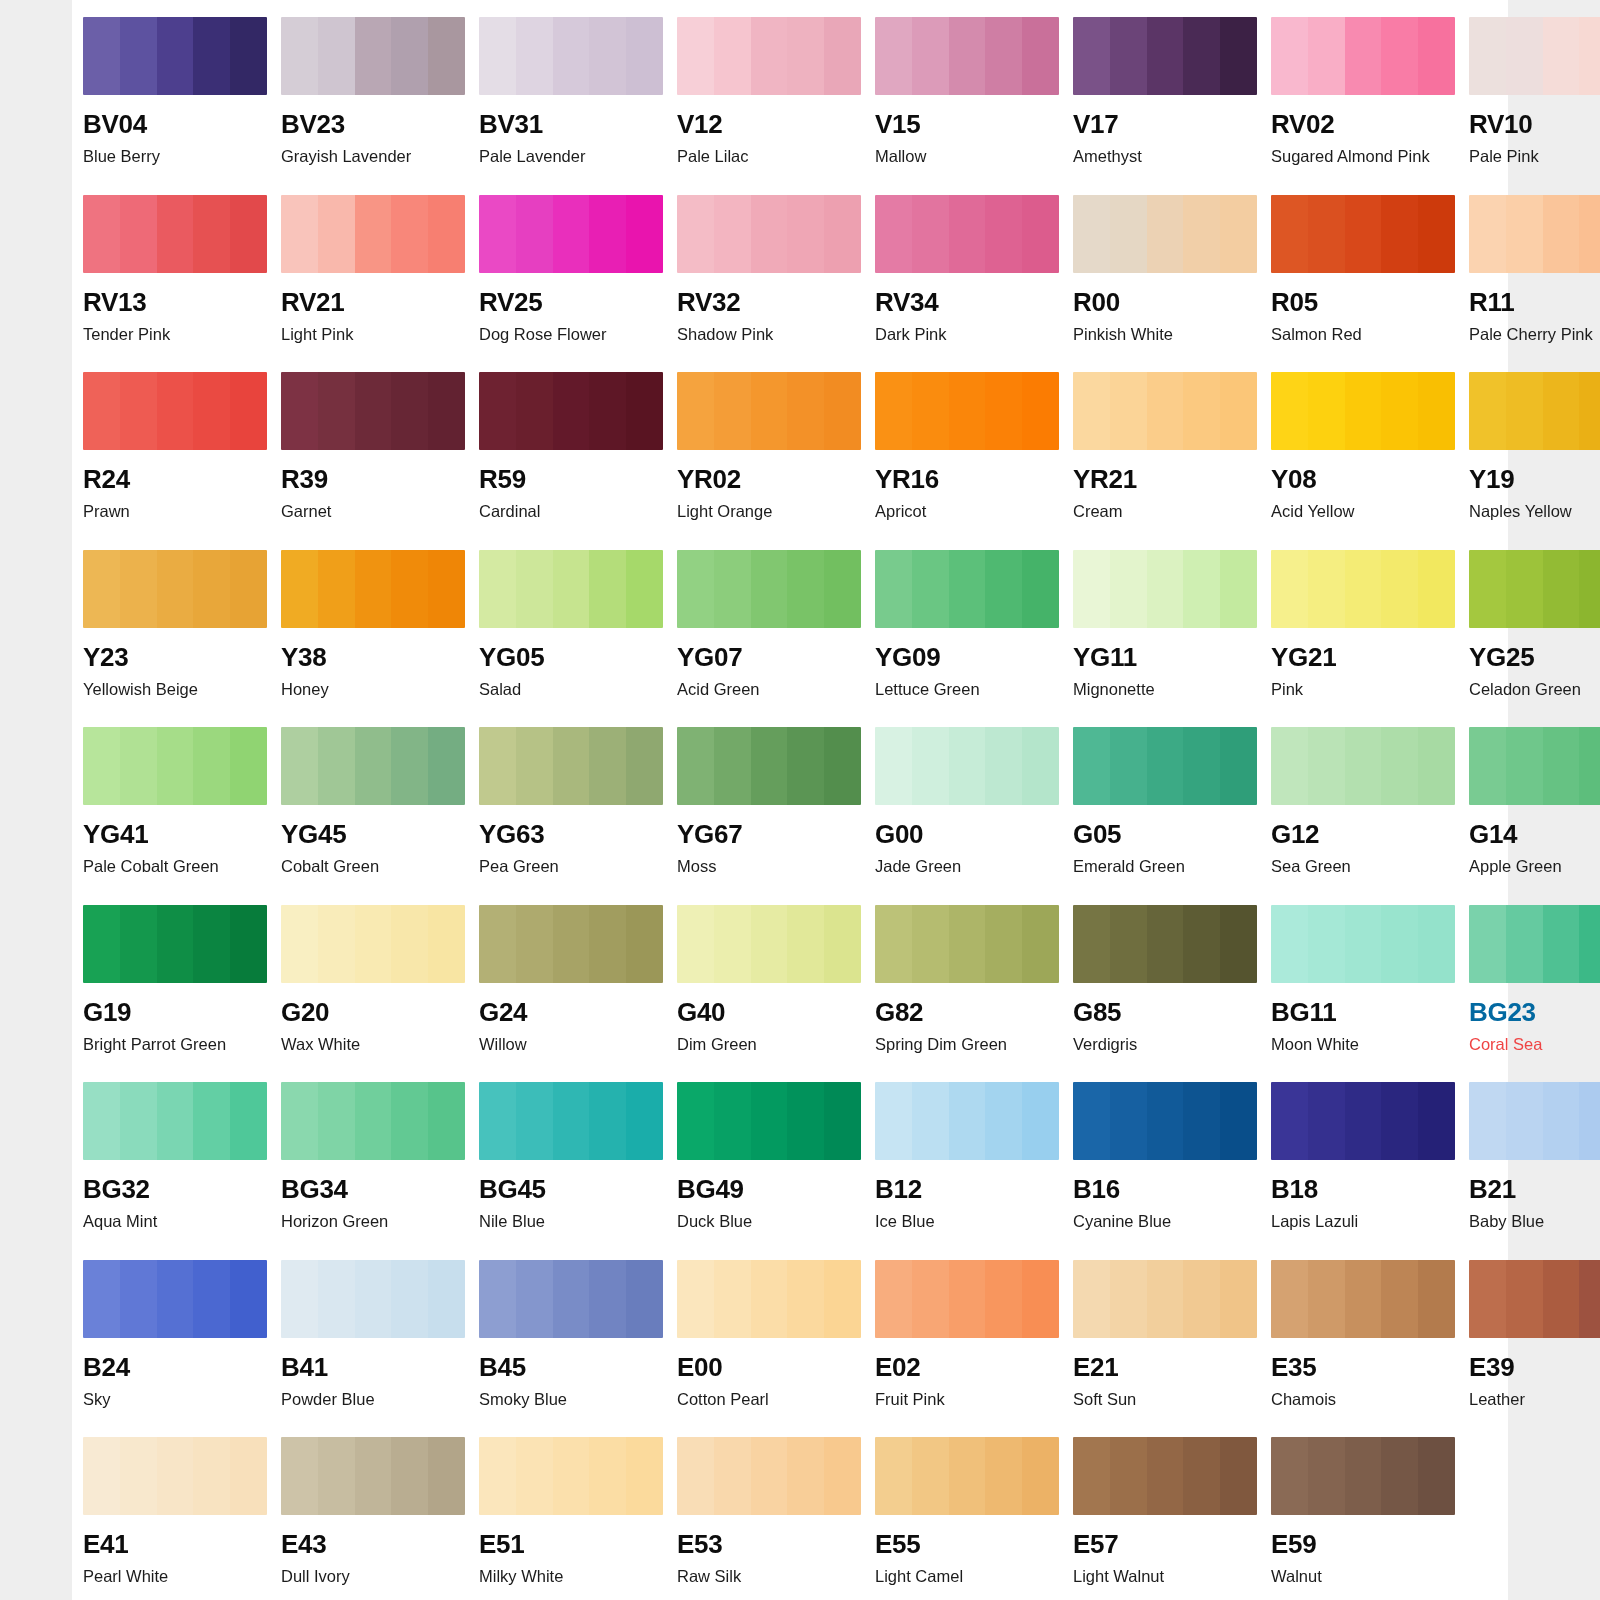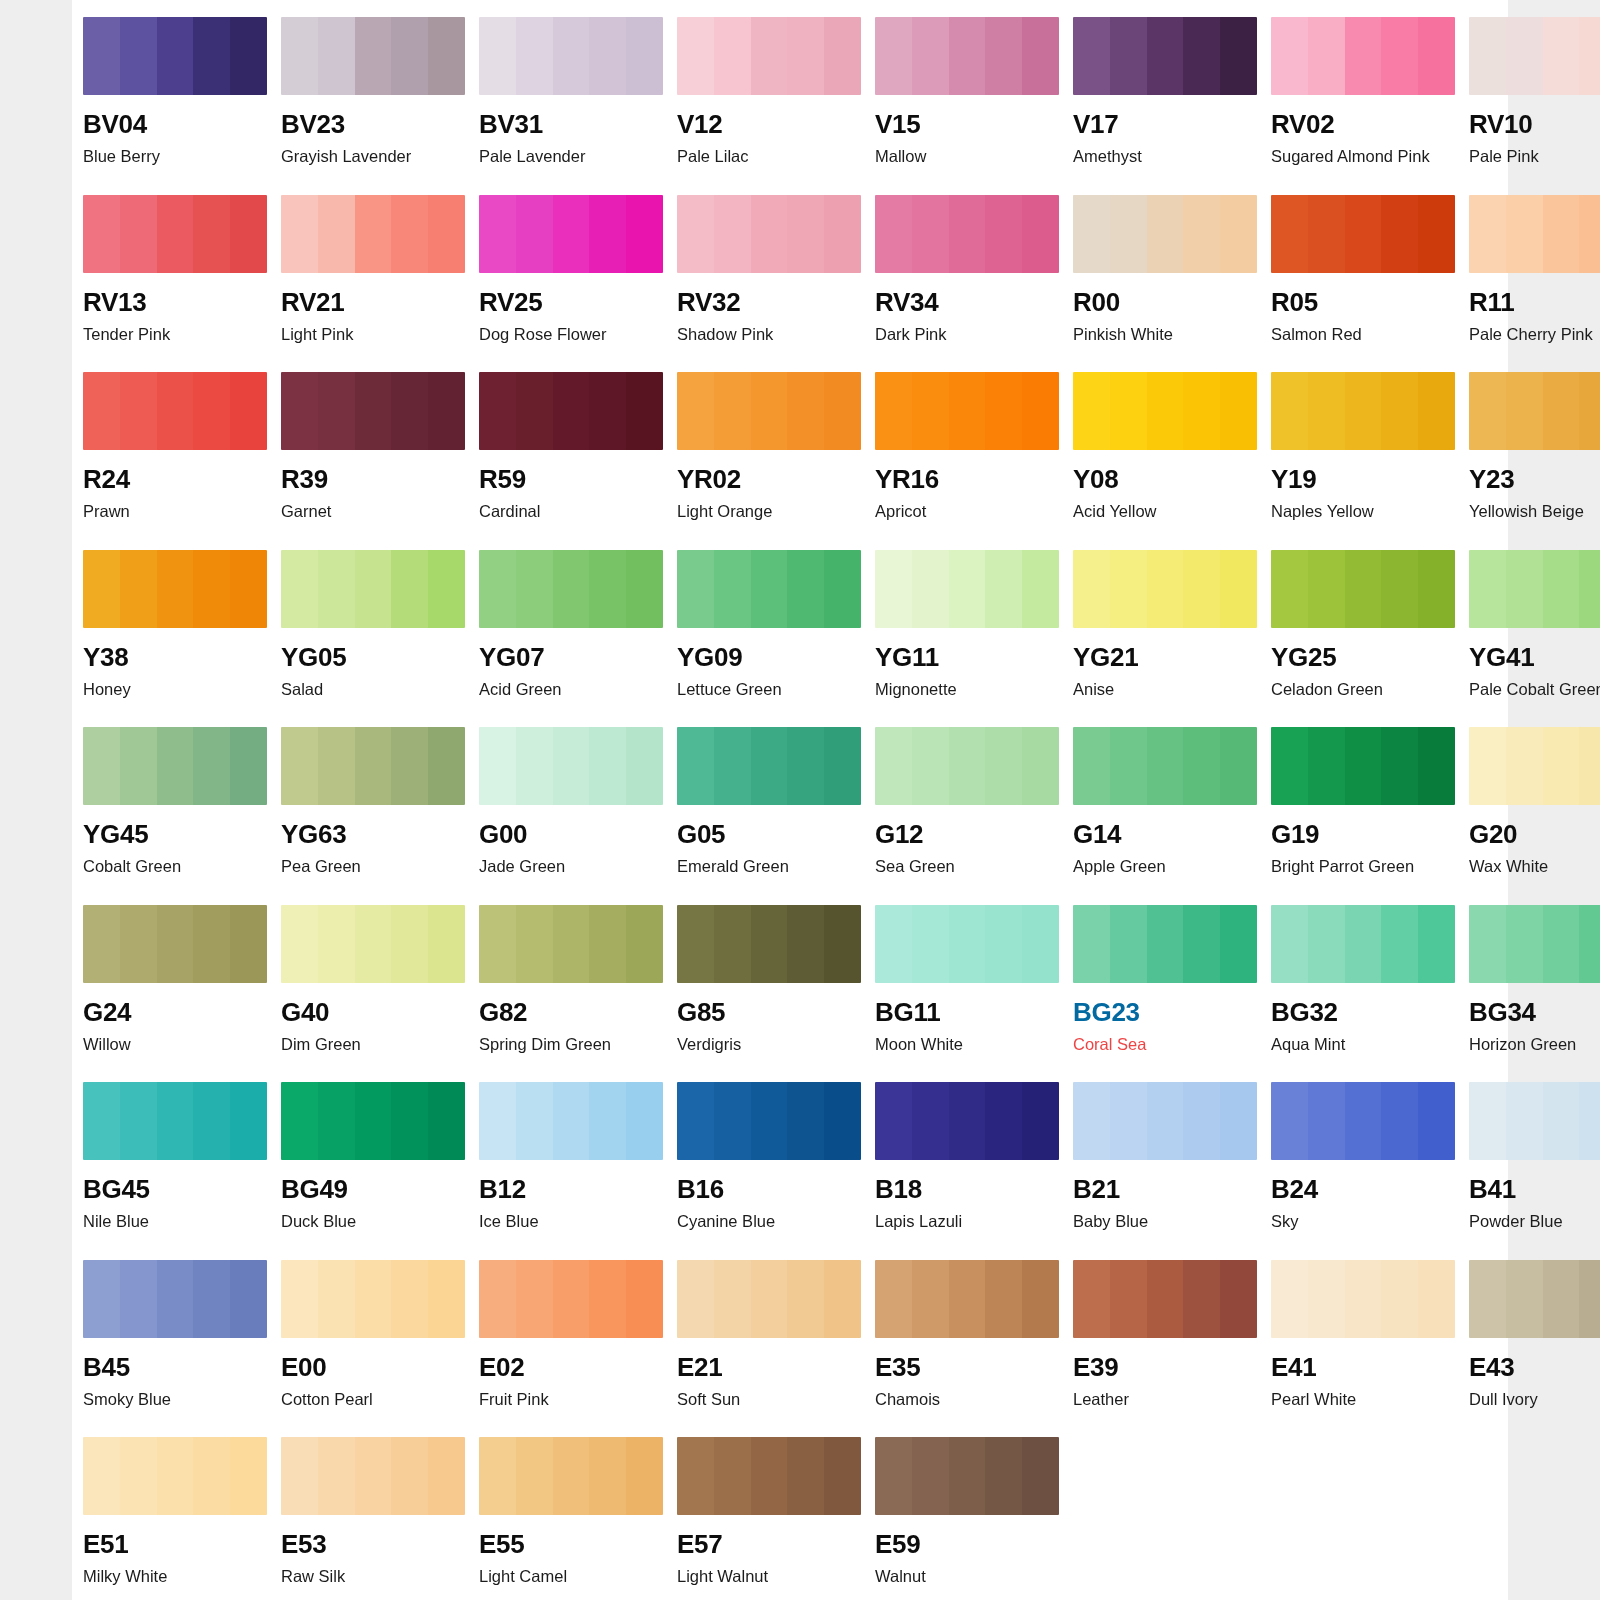--- a/index.html
+++ b/index.html
@@ -170,20 +170,25 @@
         <div class="chip" style="background: linear-gradient(90deg, rgb(245, 163, 62) 0%, rgb(245, 163, 62) 20%, rgb(244, 157, 55) 20%, rgb(244, 157, 55) 40%, rgb(244, 151, 45) 40%, rgb(244, 151, 45) 60%, rgb(243, 145, 40) 60%, rgb(243, 145, 40) 80%, rgb(242, 140, 34) 80%, rgb(242, 140, 34) 100%);"></div>
         <div class="code">YR02</div>
         <div class="cname">Light Orange</div>
       </div>
       <div class="swatch-cell">
         <div class="chip" style="background: linear-gradient(90deg, rgb(250, 145, 20) 0%, rgb(250, 145, 20) 20%, rgb(250, 140, 14) 20%, rgb(250, 140, 14) 40%, rgb(250, 134, 10) 40%, rgb(250, 134, 10) 60%, rgb(251, 129, 6) 60%, rgb(251, 129, 6) 80%, rgb(251, 124, 2) 80%, rgb(251, 124, 2) 100%);"></div>
         <div class="code">YR16</div>
         <div class="cname">Apricot</div>
       </div>
       <div class="swatch-cell">
+        <div class="chip" style="background: linear-gradient(90deg, rgb(251, 216, 159) 0%, rgb(251, 216, 159) 20%, rgb(251, 212, 151) 20%, rgb(251, 212, 151) 40%, rgb(251, 205, 138) 40%, rgb(251, 205, 138) 60%, rgb(251, 201, 128) 60%, rgb(251, 201, 128) 80%, rgb(251, 198, 120) 80%, rgb(251, 198, 120) 100%);"></div>
+        <div class="code">YR21</div>
+        <div class="cname">Cream</div>
+      </div>
+      <div class="swatch-cell">
         <div class="chip" style="background: linear-gradient(90deg, rgb(254, 212, 22) 0%, rgb(254, 212, 22) 20%, rgb(253, 209, 15) 20%, rgb(253, 209, 15) 40%, rgb(252, 201, 8) 40%, rgb(252, 201, 8) 60%, rgb(251, 196, 5) 60%, rgb(251, 196, 5) 80%, rgb(249, 191, 2) 80%, rgb(249, 191, 2) 100%);"></div>
         <div class="code">Y08</div>
         <div class="cname">Acid Yellow</div>
       </div>
       <div class="swatch-cell">
         <div class="chip" style="background: linear-gradient(90deg, rgb(240, 194, 42) 0%, rgb(240, 194, 42) 20%, rgb(238, 189, 36) 20%, rgb(238, 189, 36) 40%, rgb(236, 182, 28) 40%, rgb(236, 182, 28) 60%, rgb(234, 176, 21) 60%, rgb(234, 176, 21) 80%, rgb(231, 169, 14) 80%, rgb(231, 169, 14) 100%);"></div>
         <div class="code">Y19</div>
         <div class="cname">Naples Yellow</div>
       </div>
       <div class="swatch-cell">
@@ -212,21 +217,21 @@
         <div class="cname">Lettuce Green</div>
       </div>
       <div class="swatch-cell">
         <div class="chip" style="background: linear-gradient(90deg, rgb(233, 246, 214) 0%, rgb(233, 246, 214) 20%, rgb(227, 244, 204) 20%, rgb(227, 244, 204) 40%, rgb(219, 242, 193) 40%, rgb(219, 242, 193) 60%, rgb(207, 239, 178) 60%, rgb(207, 239, 178) 80%, rgb(195, 234, 159) 80%, rgb(195, 234, 159) 100%);"></div>
         <div class="code">YG11</div>
         <div class="cname">Mignonette</div>
       </div>
       <div class="swatch-cell">
         <div class="chip" style="background: linear-gradient(90deg, rgb(246, 240, 140) 0%, rgb(246, 240, 140) 20%, rgb(245, 238, 129) 20%, rgb(245, 238, 129) 40%, rgb(244, 236, 117) 40%, rgb(244, 236, 117) 60%, rgb(243, 234, 107) 60%, rgb(243, 234, 107) 80%, rgb(242, 232, 95) 80%, rgb(242, 232, 95) 100%);"></div>
         <div class="code">YG21</div>
-        <div class="cname">Anise</div>
+        <div class="cname">Pink</div>
       </div>
       <div class="swatch-cell">
         <div class="chip" style="background: linear-gradient(90deg, rgb(164, 200, 63) 0%, rgb(164, 200, 63) 20%, rgb(157, 195, 58) 20%, rgb(157, 195, 58) 40%, rgb(147, 187, 52) 40%, rgb(147, 187, 52) 60%, rgb(140, 182, 47) 60%, rgb(140, 182, 47) 80%, rgb(133, 177, 42) 80%, rgb(133, 177, 42) 100%);"></div>
         <div class="code">YG25</div>
         <div class="cname">Celadon Green</div>
       </div>
       <div class="swatch-cell">
         <div class="chip" style="background: linear-gradient(90deg, rgb(183, 229, 155) 0%, rgb(183, 229, 155) 20%, rgb(176, 225, 148) 20%, rgb(176, 225, 148) 40%, rgb(166, 221, 137) 40%, rgb(166, 221, 137) 60%, rgb(155, 216, 126) 60%, rgb(155, 216, 126) 80%, rgb(144, 212, 114) 80%, rgb(144, 212, 114) 100%);"></div>
         <div class="code">YG41</div>
         <div class="cname">Pale Cobalt Green</div>
@@ -235,20 +240,25 @@
         <div class="chip" style="background: linear-gradient(90deg, rgb(174, 207, 160) 0%, rgb(174, 207, 160) 20%, rgb(160, 199, 150) 20%, rgb(160, 199, 150) 40%, rgb(144, 189, 140) 40%, rgb(144, 189, 140) 60%, rgb(130, 181, 135) 60%, rgb(130, 181, 135) 80%, rgb(116, 173, 130) 80%, rgb(116, 173, 130) 100%);"></div>
         <div class="code">YG45</div>
         <div class="cname">Cobalt Green</div>
       </div>
       <div class="swatch-cell">
         <div class="chip" style="background: linear-gradient(90deg, rgb(192, 201, 142) 0%, rgb(192, 201, 142) 20%, rgb(182, 194, 134) 20%, rgb(182, 194, 134) 40%, rgb(169, 184, 125) 40%, rgb(169, 184, 125) 60%, rgb(156, 176, 119) 60%, rgb(156, 176, 119) 80%, rgb(143, 168, 112) 80%, rgb(143, 168, 112) 100%);"></div>
         <div class="code">YG63</div>
         <div class="cname">Pea Green</div>
       </div>
       <div class="swatch-cell">
+        <div class="chip" style="background: linear-gradient(90deg, rgb(127, 178, 115) 0%, rgb(127, 178, 115) 20%, rgb(115, 169, 104) 20%, rgb(115, 169, 104) 40%, rgb(101, 158, 92) 40%, rgb(101, 158, 92) 60%, rgb(91, 149, 84) 60%, rgb(91, 149, 84) 80%, rgb(83, 142, 77) 80%, rgb(83, 142, 77) 100%);"></div>
+        <div class="code">YG67</div>
+        <div class="cname">Moss</div>
+      </div>
+      <div class="swatch-cell">
         <div class="chip" style="background: linear-gradient(90deg, rgb(216, 242, 227) 0%, rgb(216, 242, 227) 20%, rgb(207, 239, 221) 20%, rgb(207, 239, 221) 40%, rgb(198, 236, 215) 40%, rgb(198, 236, 215) 60%, rgb(189, 232, 209) 60%, rgb(189, 232, 209) 80%, rgb(180, 229, 203) 80%, rgb(180, 229, 203) 100%);"></div>
         <div class="code">G00</div>
         <div class="cname">Jade Green</div>
       </div>
       <div class="swatch-cell">
         <div class="chip" style="background: linear-gradient(90deg, rgb(79, 184, 148) 0%, rgb(79, 184, 148) 20%, rgb(70, 177, 141) 20%, rgb(70, 177, 141) 40%, rgb(60, 170, 133) 40%, rgb(60, 170, 133) 60%, rgb(53, 164, 127) 60%, rgb(53, 164, 127) 80%, rgb(47, 158, 121) 80%, rgb(47, 158, 121) 100%);"></div>
         <div class="code">G05</div>
         <div class="cname">Emerald Green</div>
       </div>
       <div class="swatch-cell">

